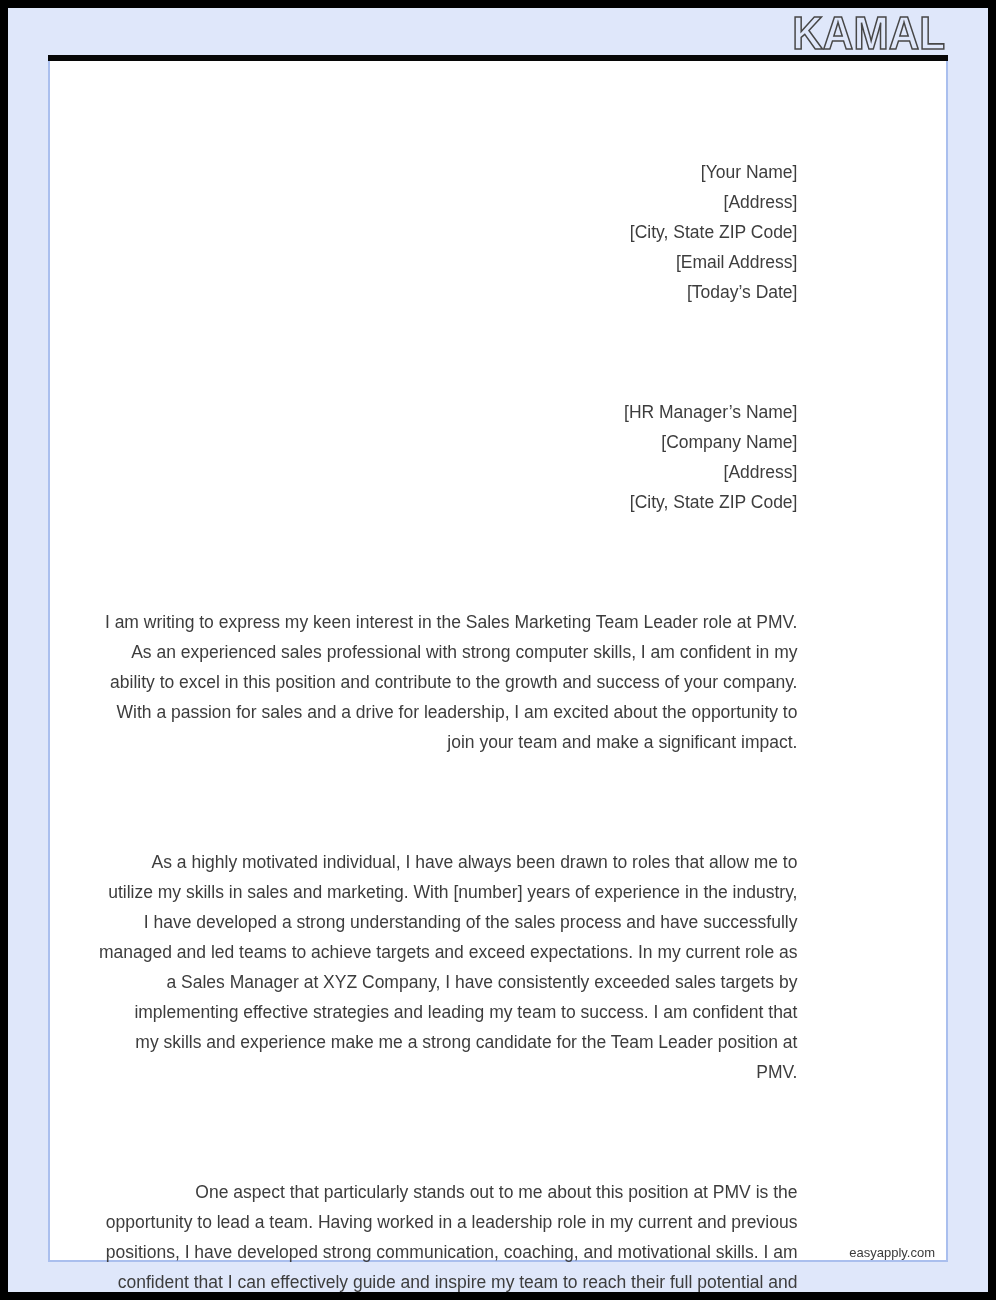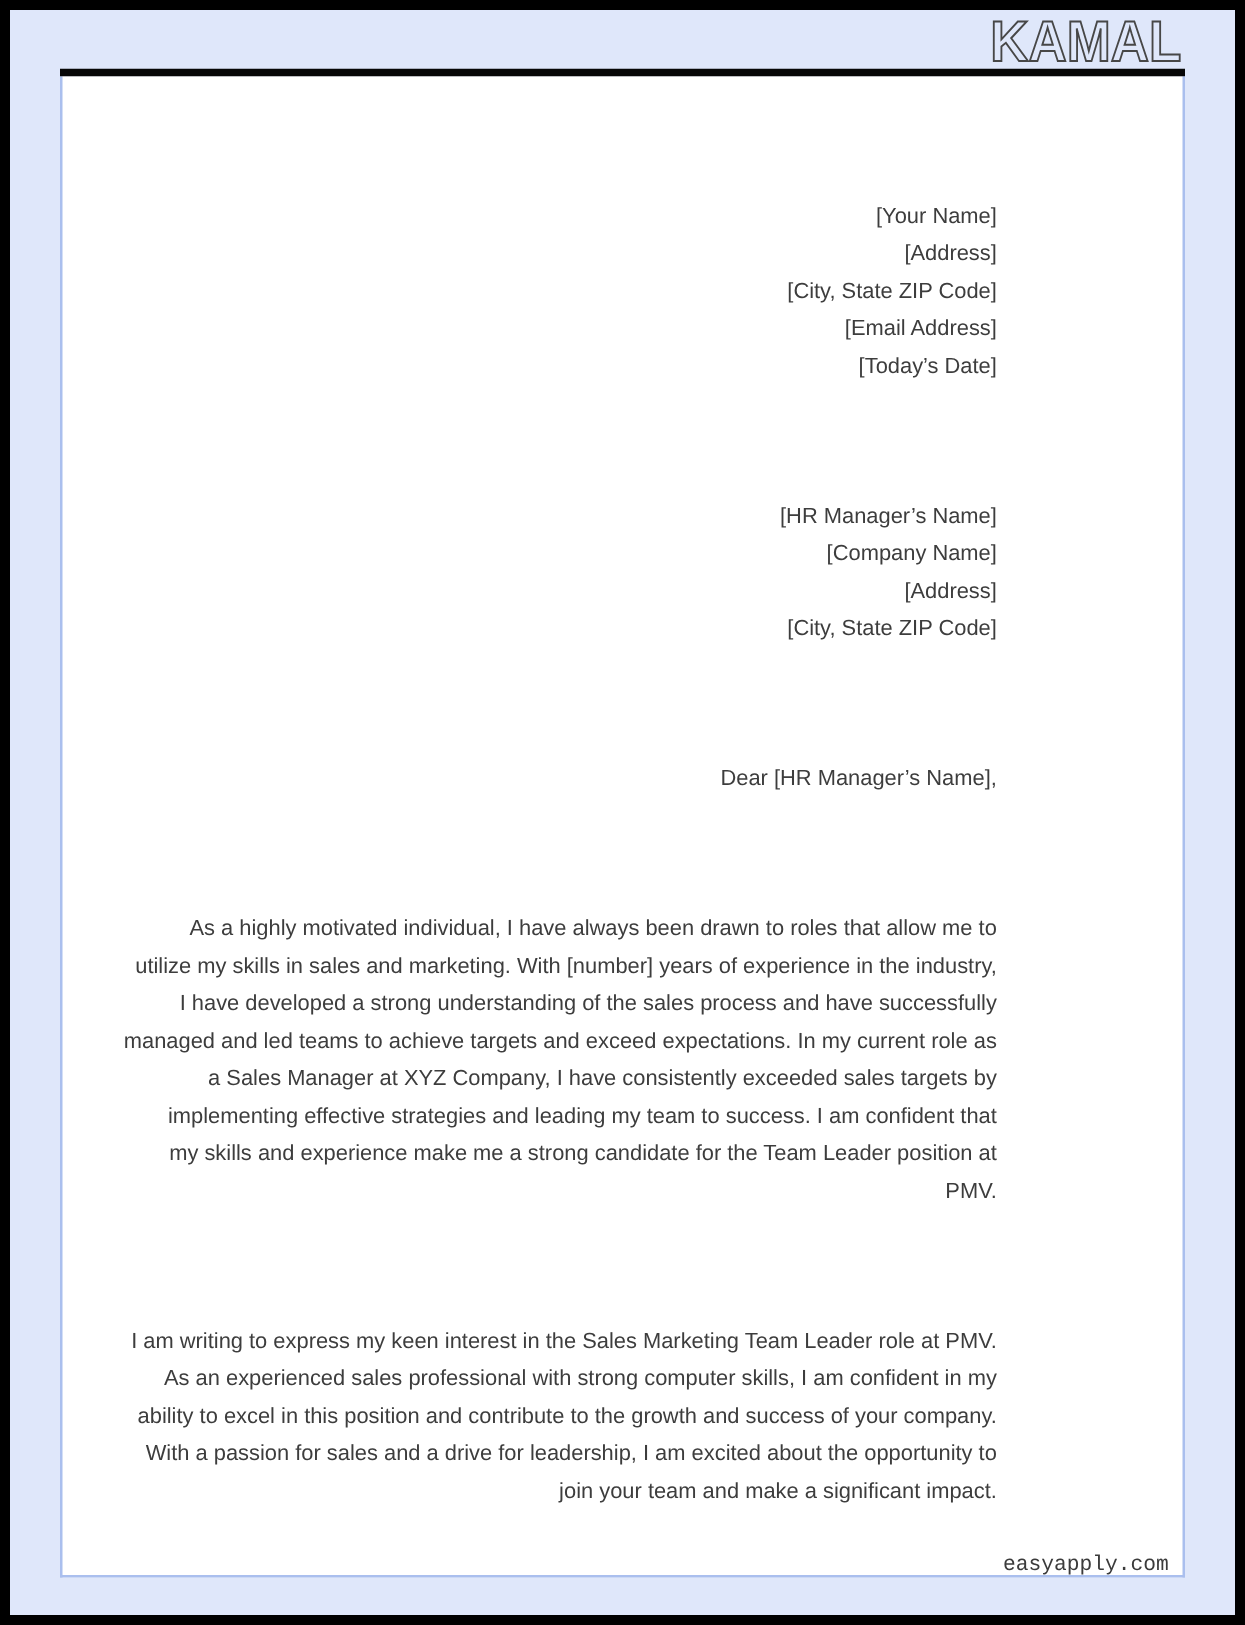--- a/index.html
+++ b/index.html
@@ -63,25 +63,24 @@
     font-size: 17.5px;
     line-height: 30px;
     color: #3d3d3d;
     white-space: pre;
   }
   .block { margin: 0 0 30px 0; text-align: right; }
   .watermark {
     position: absolute;
     top: 1245px;
     right: 61px;
-    font-size: 17px;
+    font-size: 13px;
     line-height: 16px;
     color: #3b3b3b;
     z-index: 4;
-    font-family: Liberation Mono, monospace;
   }
 </style>
 </head>
 <body>
 
 <div class="logo">KAMAL</div>
 
 <div class="topbar"></div>
 
 <div class="page"></div>
@@ -89,34 +88,33 @@
 <div class="content">
   <div class="block">[Your Name]
 [Address]
 [City, State ZIP Code]
 [Email Address]
 [Today’s Date]</div>
   <div class="block">[HR Manager’s Name]
 [Company Name]
 [Address]
 [City, State ZIP Code]</div>
-  <div class="block">Dear [HR Manager’s Name],</div>
+  <div class="block">I am writing to express my keen interest in the Sales Marketing Team Leader role at PMV.
+As an experienced sales professional with strong computer skills, I am confident in my
+ability to excel in this position and contribute to the growth and success of your company.
+With a passion for sales and a drive for leadership, I am excited about the opportunity to
+join your team and make a significant impact.</div>
   <div class="block">As a highly motivated individual, I have always been drawn to roles that allow me to
 utilize my skills in sales and marketing. With [number] years of experience in the industry,
 I have developed a strong understanding of the sales process and have successfully
 managed and led teams to achieve targets and exceed expectations. In my current role as
 a Sales Manager at XYZ Company, I have consistently exceeded sales targets by
 implementing effective strategies and leading my team to success. I am confident that
 my skills and experience make me a strong candidate for the Team Leader position at
 PMV.</div>
-  <div class="block">I am writing to express my keen interest in the Sales Marketing Team Leader role at PMV.
-As an experienced sales professional with strong computer skills, I am confident in my
-ability to excel in this position and contribute to the growth and success of your company.
-With a passion for sales and a drive for leadership, I am excited about the opportunity to
-join your team and make a significant impact.</div>
   <div class="block">One aspect that particularly stands out to me about this position at PMV is the
 opportunity to lead a team. Having worked in a leadership role in my current and previous
 positions, I have developed strong communication, coaching, and motivational skills. I am
 confident that I can effectively guide and inspire my team to reach their full potential and
 achieve the company's goals. I am also excited about being a part of a dynamic and
 growing company like PMV. The company's reputation for innovation and excellence in
 the industry is highly appealing to me, and I am eager to be a part of the team and
 contribute to its continued success.</div>
   
 </div>

